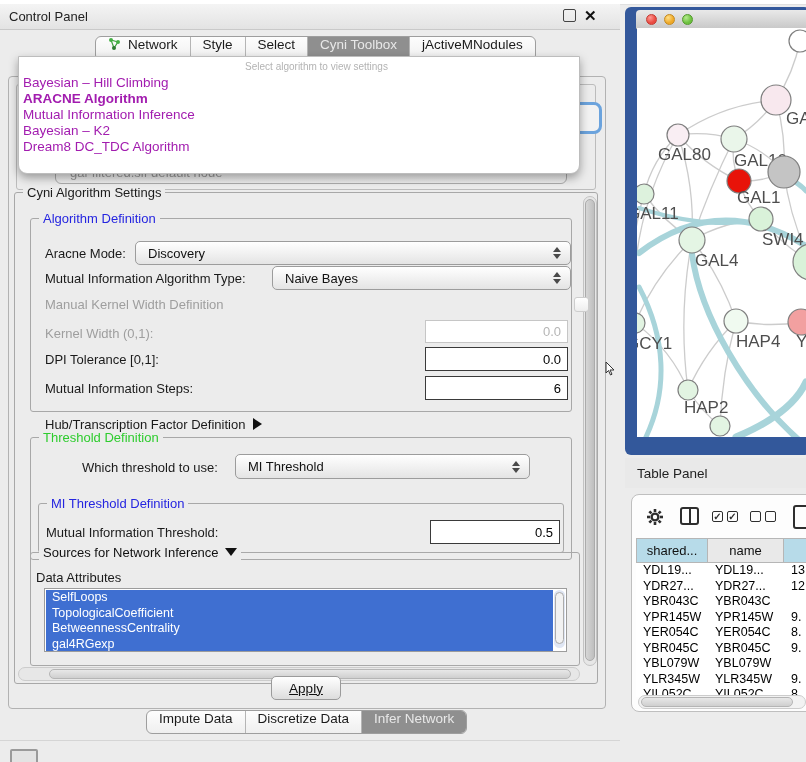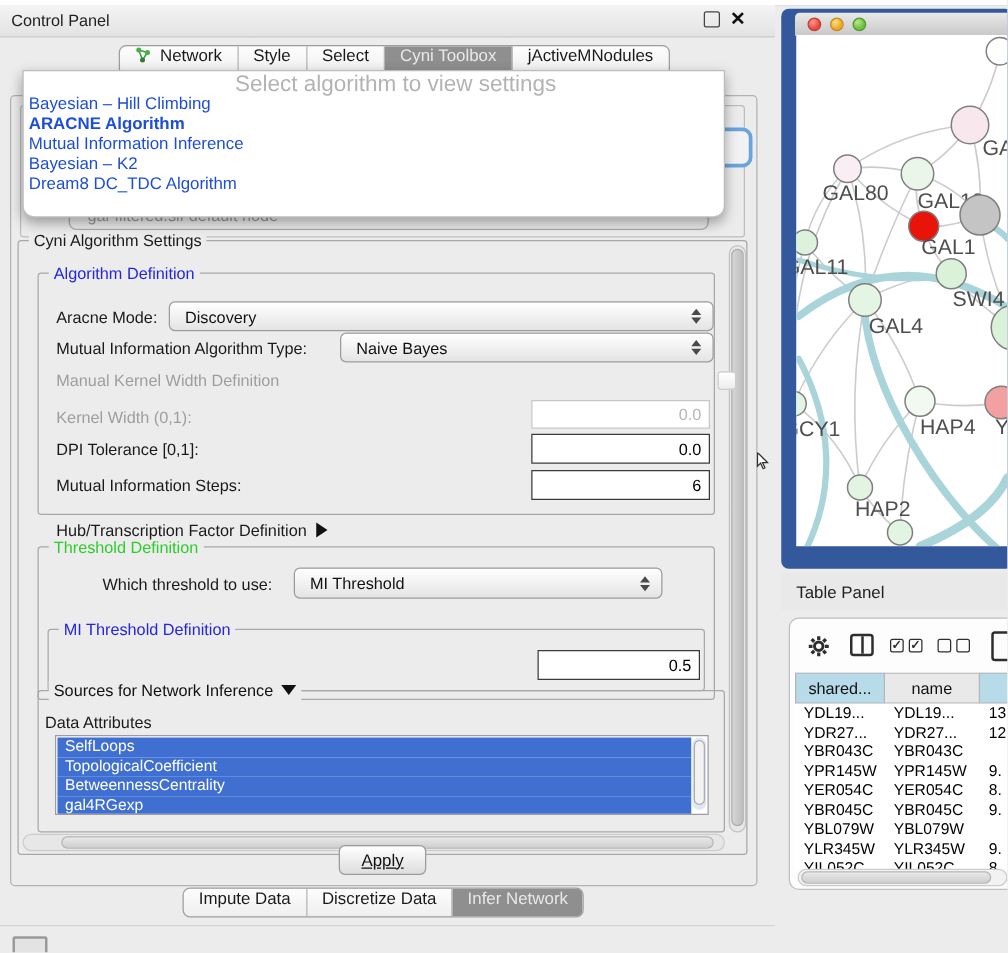--- a/index.html
+++ b/index.html
@@ -25,22 +25,22 @@
   
   .contentbox{left:8px;top:76px;width:596px;height:631px;border:1px solid #b2b2b2;border-radius:4px;background:#ececec;}
   .hiddenbox{left:16px;top:84px;width:578px;height:104px;border:1px solid #bcbcbc;border-radius:3px;background:#ececec;}
   .hidden-combo{left:55px;top:150px;width:512px;height:34px;border:1px solid #ababab;border-radius:6px;
                 background:linear-gradient(#fcfcfc,#ececec);font-size:13px;color:#9a9a9a;
                 display:flex;align-items:flex-end;padding:0 0 3px 14px;box-sizing:border-box;}
   .focus-combo{left:558px;top:102px;width:38px;height:26px;border:3px solid #6ba3dd;border-radius:8px;background:#f2f2f2;}
   
   .dropdown{left:18px;top:56px;width:560px;height:116px;background:#ffffff;border:1px solid #bdbdbd;
             border-radius:0 0 9px 9px;box-shadow:0 4px 10px rgba(0,0,0,.35);z-index:30;}
-  .dd-prompt{height:16px;line-height:16px;text-align:center;color:#b3b3b3;font-size:18px;margin-top:2px;padding-left:35px;}
-  .dd-item{height:16px;line-height:16px;padding-left:4px;font-size:13.5px;color:#1d4ed8;white-space:nowrap;}
+  .dd-prompt{height:16px;line-height:16px;text-align:center;color:#b3b3b3;font-size:10px;margin-top:2px;padding-left:35px;}
+  .dd-item{height:16px;line-height:16px;padding-left:4px;font-size:13.5px;color:#a21caf;white-space:nowrap;}
   .dd-item.hl{font-weight:bold;}
   
   .group{border:1px solid #a8a8a8;border-radius:3px;}
   .gtitle{position:absolute;top:-8px;left:8px;background:#ececec;padding:0 4px;font-size:13px;white-space:nowrap;}
   .gtitle.blue{color:#2525e0;}
   .gtitle.green{color:#2ecc2e;}
   .lbl{font-size:13px;font-weight:normal;color:#1a1a1a;white-space:nowrap;text-align:right;}
   .lbl.dis{color:#9e9e9e;}
   .combo{border:1px solid #9c9c9c;border-radius:5px;background:linear-gradient(#ffffff,#e4e4e4);
          display:flex;align-items:center;font-size:13px;color:#111;box-sizing:border-box;padding-left:12px;}
@@ -208,20 +208,21 @@
     <span class="spacer"></span>
       <span class="arrows">
         <i class="up"></i>
         <i class="dn"></i>
       </span>
   </div>
 
   <div class="abs group" style="left:38px;top:503px;width:524px;height:48px;">
     <span class="gtitle blue">MI Threshold Definition</span>
   </div>
+  <div class="abs lbl" style="left:46px;top:525px;">Mutual Information Threshold:</div>
   <input class="abs field on" style="left: 430px; top: 520px; width: 130px; height: 24px;" value="0.5">
 
   <div class="abs group" style="left:30px;top:552px;width:548px;height:112px;">
     <span class="gtitle" style="color:#111;">
       <span>Sources for Network Inference</span><span class="tri-down"></span>
     </span>
   </div>
   <div class="abs lbl" style="left:36px;top:570px;">Data Attributes</div>
   <div class="abs srclist" style="left:44px;top:588px;width:521px;height:62px;">
     <div id="src-items" style="position:absolute;left:1px;top:1px;right:13px;">

